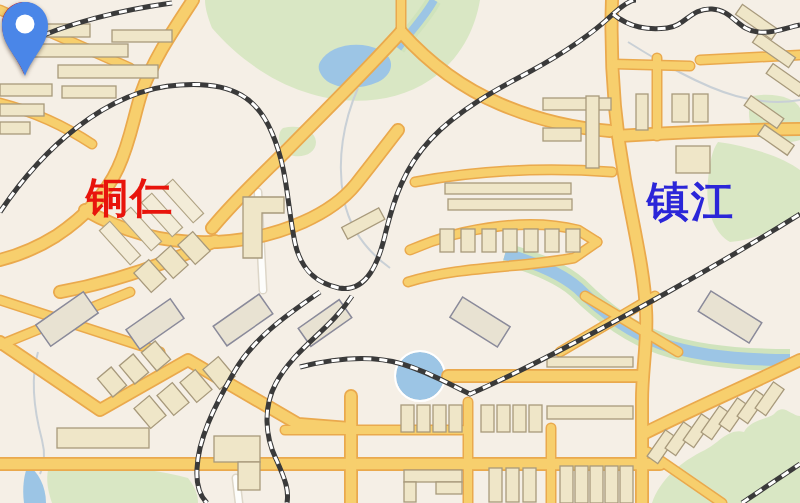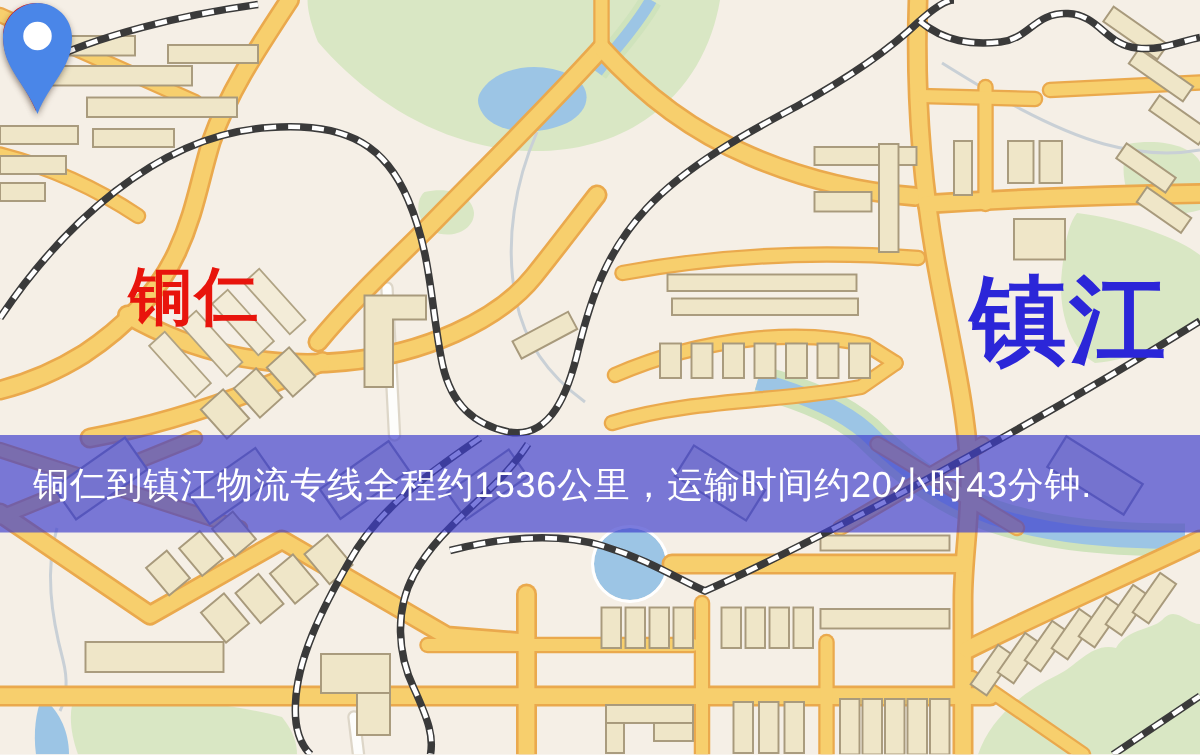--- a/index.html
+++ b/index.html
@@ -32,21 +32,21 @@
   
   .pin{position:absolute;filter:drop-shadow(0 2px 2px rgba(40,20,10,0.3));}
   .pin-red{left:123px;top:96px;}
   .pin-blue{left:665px;top:90px;}
   .pin-red path{fill:var(--pin0,#e8150f);}
   .pin-blue path{fill:var(--pin1,#4a86e8);}
   .pin circle{fill:#ffffff;}
   
   .city-label{position:absolute;font-weight:bold;line-height:1;letter-spacing:2px;}
   .label-tongren{left:86px;top:177px;font-size:42px;color:var(--label0,#e8140c);}
-  .label-zhenjiang{left:647px;top:181px;font-size:64px;color:var(--label1,#2b26d8);}
+  .label-zhenjiang{left:647px;top:181px;font-size:42px;color:var(--label1,#2b26d8);}
 </style>
 </head>
 <body>
 
 <div class="map-view" style="--land: #f5efe6; --road: #f7cf6d; --road_border: #eaa94d; --water: #9cc5e5; --bank: #cfe3bc; --park: #d9e7c4; --rail: #3a3a3a; --building: #efe6c8; --building_border: #a89a7c; --banner-bg: rgba(62,62,205,0.68); --banner-fg: #ffffff; --pin0: #e8150f; --label0: #e8140c; --pin1: #4a86e8; --label1: #2b26d8;">
 
   <svg width="800" height="503" viewBox="0 0 800 503">
 
     <rect class="land" x="0" y="0" width="800" height="503"></rect>
 
@@ -250,23 +250,20 @@
       <path class="rail-dash" d="M0,212 C40,152 105,89 180,85 C235,81 258,100 272,133 C288,170 287,205 295,243 C301,270 316,283 339,288 C367,293 379,262 386,231 C394,199 404,168 431,139 C459,109 501,87 531,71 C562,54 591,35 613,14 C622,6 630,0 636,0"></path>
       <path class="rail-dash" d="M613,14 C630,28 648,30 667,28 C686,26 690,8 712,9 C733,10 737,30 758,32 C775,34 788,27 800,25"></path>
       <path class="rail-dash" d="M28,42 C65,24 120,10 172,3"></path>
       <path class="rail-dash" d="M320,292 C282,318 252,340 233,374 C214,407 198,440 197,469 C196,487 201,497 207,503"></path>
       <path class="rail-dash" d="M352,296 C330,330 295,348 276,383 C263,407 265,436 276,459 C286,481 289,491 287,503"></path>
       <path class="rail-dash" d="M300,367 C340,357 375,356 402,364 C432,373 452,386 470,394 C520,372 600,330 668,292 C718,264 768,234 800,214"></path>
       <path class="rail-dash" d="M742,503 L800,464"></path>
     </g>
   </svg>
 
-  <div class="banner">
-    <span class="banner-text">铜仁到镇江物流专线全程约1536公里，运输时间约20小时43分钟.</span>
-  </div>
 
   <svg class="pin pin-red" width="48" height="76" viewBox="0 0 48 76">
     <path d="M24,74 C16,54 2,44 2,24 C2,11.8 11.8,2 24,2 C36.2,2 46,11.8 46,24 C46,44 32,54 24,74 Z"></path>
     <circle cx="24" cy="23" r="8.5"></circle>
   </svg>
 
   <svg class="pin pin-blue" width="50" height="78" viewBox="0 0 50 78">
     <path d="M25,76 C17,55 2,46 2,25 C2,12.3 12.3,2 25,2 C37.7,2 48,12.3 48,25 C48,46 33,55 25,76 Z"></path>
     <circle cx="25" cy="24" r="9.5"></circle>
   </svg>

